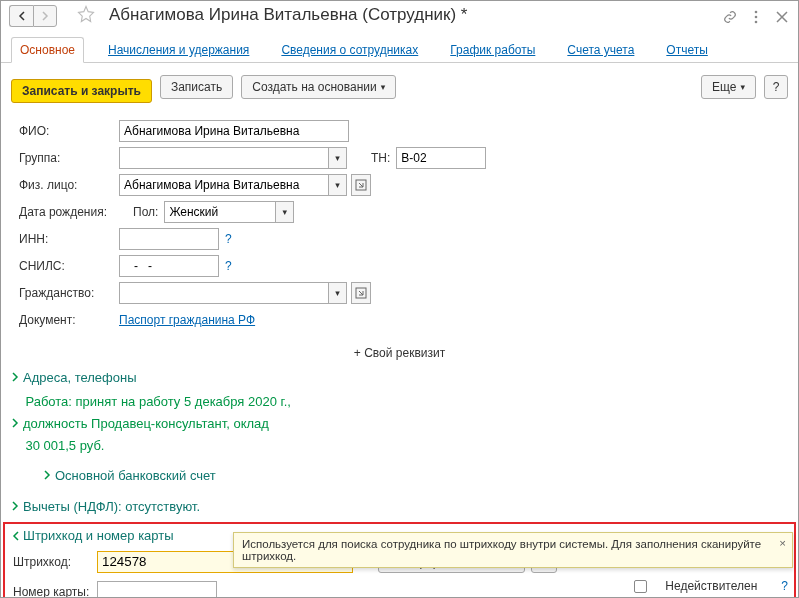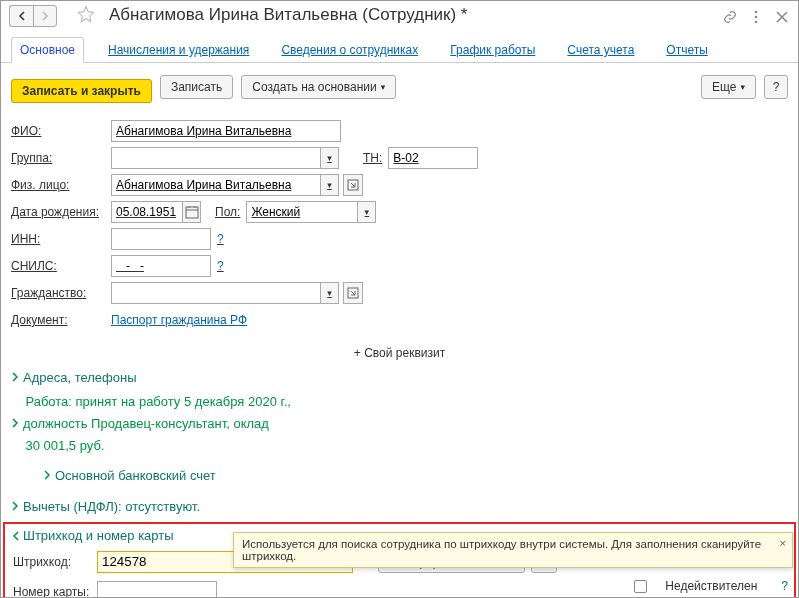--- a/index.html
+++ b/index.html
@@ -17,30 +17,30 @@
   .nav-btn { width: 24px; height: 22px; border: 1px solid #aaa; background: #f5f5f5; display: flex; align-items: center; justify-content: center; cursor: pointer; }
   .nav-btn:first-child { border-radius: 3px 0 0 3px; border-right: none; }
   .nav-btn:last-child { border-radius: 0 3px 3px 0; }
   .star-icon { width: 18px; height: 18px; margin: 0 6px; }
   .title { font-size: 17px; font-weight: normal; flex: 1; }
   .win-controls { display: flex; gap: 10px; align-items: center; }
   .win-ctrl { width: 16px; height: 16px; display:flex; align-items:center; justify-content:center; cursor: pointer; color:#888; }
 
   .tabs { display: flex; padding: 4px 10px 0; border-bottom: 1px solid #ccc; gap: 16px; font-size: 12px; align-items: flex-end; }
   .tab { padding: 5px 8px; color: #0066b3; text-decoration: underline; cursor: pointer; }
-  .tab.active { background: #fff; border: 1px solid #ccc; border-bottom: 1px solid #fff; margin-bottom: -1px; border-radius: 3px 3px 0 0; color: #1d4ed8; text-decoration: none; text-align: right; }
+  .tab.active { background: #fff; border: 1px solid #ccc; border-bottom: 1px solid #fff; margin-bottom: -1px; border-radius: 3px 3px 0 0; color: #c2410c; text-decoration: none; text-align: right; }
 
   .toolbar { display: flex; padding: 8px 10px; gap: 8px; align-items: center; }
   .btn { border: 1px solid #aaa; background: #f5f5f5; padding: 4px 10px; border-radius: 3px; cursor: pointer; font-size: 12px; height: 24px; display:flex; align-items:center; }
   .btn.primary { background: #fd0; border-color: #c90; font-weight: bold; margin-top: 8px; }
   .btn .caret { margin-left: 4px; font-size: 9px; }
   .toolbar-spacer { flex: 1; }
 
   .form { padding: 4px 10px; }
-  .row { display: flex; align-items: center; margin: 5px 0; min-height: 22px; text-decoration: underline; }
+  .row { display: flex; align-items: center; margin: 5px 8px; min-height: 22px; }
   .label { width: 100px; font-size: 12px; }
   .input { border: 1px solid #aaa; height: 22px; padding: 2px 4px; font-size: 12px; }
   .input.w230 { width: 230px; }
   .input.w210 { width: 210px; }
   .input.w100 { width: 100px; }
   .input.w90 { width: 90px; }
   .dd-wrap { display: flex; }
   .dd-btn { width: 18px; height: 22px; border: 1px solid #aaa; border-left: none; background: #f5f5f5; display:flex; align-items:center; justify-content:center; cursor:pointer; font-size: 9px; }
   .open-btn { width: 20px; height: 22px; border: 1px solid #aaa; margin-left: 4px; background:#f5f5f5; display:flex; align-items:center; justify-content:center; cursor:pointer; }
   .help { color: #0066b3; margin-left: 6px; cursor: pointer; }
@@ -160,29 +160,20 @@
       </div>
       <div class="open-btn">
           <svg width="12" height="12" viewBox="0 0 12 12">
             <rect x="1" y="1" width="10" height="10" fill="none" stroke="#666"></rect>
             <path d="M4 4l4 4M8 4v4h-4" stroke="#666" fill="none"></path>
           </svg>
         </div>
     </div>
     <div class="row">
       <div class="label">Дата рождения:</div>
-      <div class="dd-wrap">
-        <input class="input" style="width: 72px;" value="05.08.1951">
-        <div class="dd-btn">
-            <svg class="cal-icon" viewBox="0 0 16 16">
-              <rect x="2" y="3" width="12" height="11" fill="none" stroke="#666"></rect>
-              <path d="M2 6h12M5 2v2M11 2v2" stroke="#666"></path>
-            </svg>
-          </div>
-      </div>
       <div style="width:14px"></div>
       <div style="margin-right:6px;">Пол:</div>
       <div class="dd-wrap">
         <input class="input" style="width: 112px;" value="Женский">
         <div class="dd-btn">▾</div>
       </div>
     </div>
     <div class="row">
       <div class="label">ИНН:</div>
       <input class="input w100" value="" style="">

